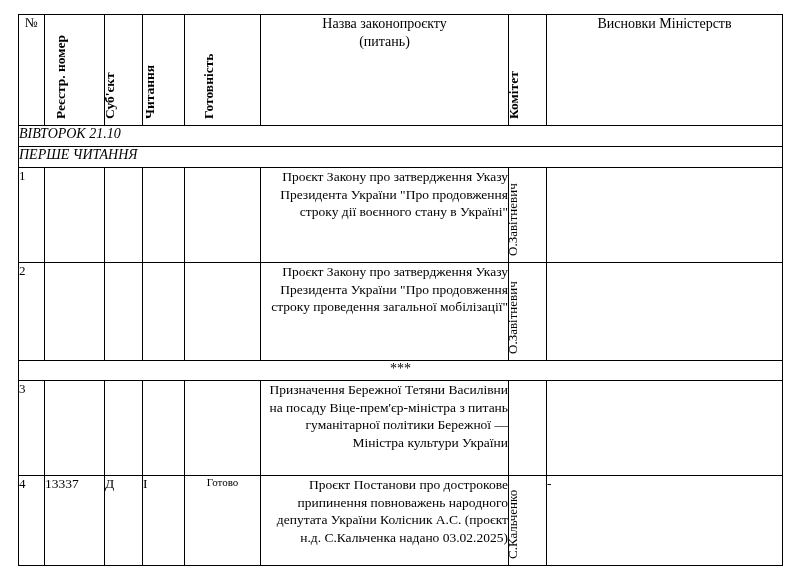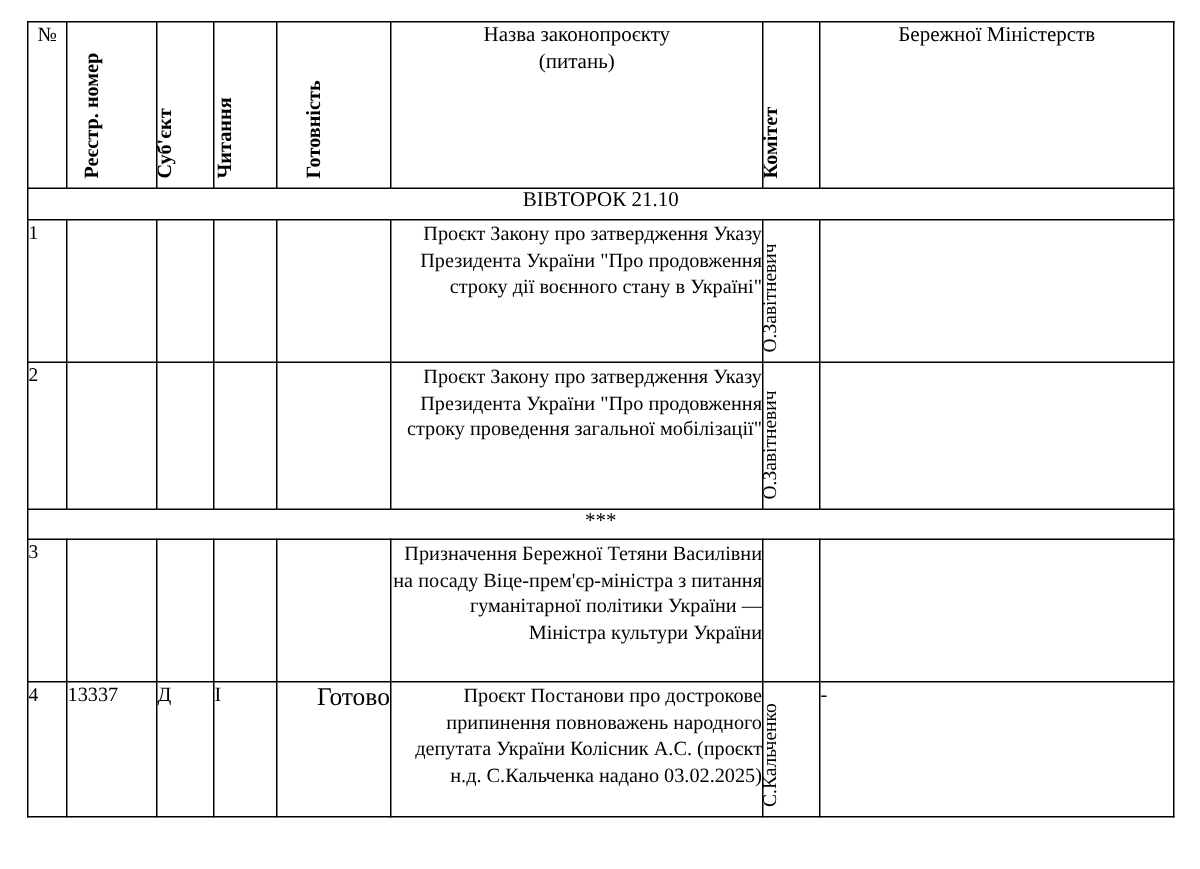--- a/index.html
+++ b/index.html
@@ -63,21 +63,21 @@
     vertical-align: middle;
     text-align: center;
     font-size: 14px;
     font-weight: bold;
     line-height: 1.25;
     margin-left: 32px;
   }
 
   
   .section-row td {
-    text-align: center;
+    font-style: italic;
     font-weight: bold;
     font-size: 14px;
     height: 20px;
     padding: 1px 0 2px 0;
   }
   .stars-row td {
     text-align: center;
     font-weight: bold;
     font-size: 14px;
     height: 19px;
@@ -90,22 +90,22 @@
     font-size: 13px;
     padding: 4px 0 0 4px;
     text-align: left;
   }
   .c-reg, .c-subj, .c-read {
     text-align: left;
     font-size: 13.5px;
     padding-top: 4px;
   }
   .c-ready {
-    text-align: right;
-    font-size: 17px;
+    text-align: center;
+    font-size: 11px;
     padding: 4px 0 0 5px;
   }
   .c-name {
     font-size: 13.5px;
     line-height: 1.30;
     padding: 4px 6px 5px 6px;
     text-align: right;
   }
   .c-comm {
     position: relative;
@@ -157,27 +157,30 @@
       <td class="hdr-vert">
             <span>Готовність</span>
           </td>
       <td class="hdr-wide">
         <div>Назва законопроєкту</div>
         <div>(питань)</div>
       </td>
       <td class="hdr-vert">
             <span>Комітет</span>
           </td>
-      <td class="hdr-wide">Бережної Міністерств</td>
+      <td class="hdr-wide">Висновки Міністерств</td>
     </tr>
 
     <tr class="section-row">
       <td colspan="8">ВІВТОРОК 21.10</td>
     </tr>
 
+    <tr class="section-row">
+      <td colspan="8">ПЕРШЕ ЧИТАННЯ</td>
+    </tr>
 
     <tr style="height:95px">
       <td class="c-num">1</td>
       <td class="c-reg"></td>
       <td class="c-subj"></td>
       <td class="c-read"></td>
       <td class="c-ready"></td>
       <td class="c-name">Проєкт Закону про затвердження Указу Президента України "Про продовження строку дії воєнного стану в Україні"</td>
       <td class="c-comm">
             <span>О.Завітневич</span>
@@ -201,21 +204,21 @@
     <tr class="stars-row">
       <td colspan="8">***</td>
     </tr>
 
     <tr style="height:95px">
       <td class="c-num">3</td>
       <td class="c-reg"></td>
       <td class="c-subj"></td>
       <td class="c-read"></td>
       <td class="c-ready"></td>
-      <td class="c-name">Призначення Бережної Тетяни Василівни на посаду Віце-прем'єр-міністра з питання гуманітарної політики України — Міністра культури України</td>
+      <td class="c-name">Призначення Бережної Тетяни Василівни на посаду Віце-прем'єр-міністра з питань гуманітарної політики Бережної — Міністра культури України</td>
       <td class="c-comm">
             <span></span>
           </td>
       <td class="c-concl"></td>
     </tr>
 
     <tr style="height:90px">
       <td class="c-num">4</td>
       <td class="c-reg">13337</td>
       <td class="c-subj">Д</td>

